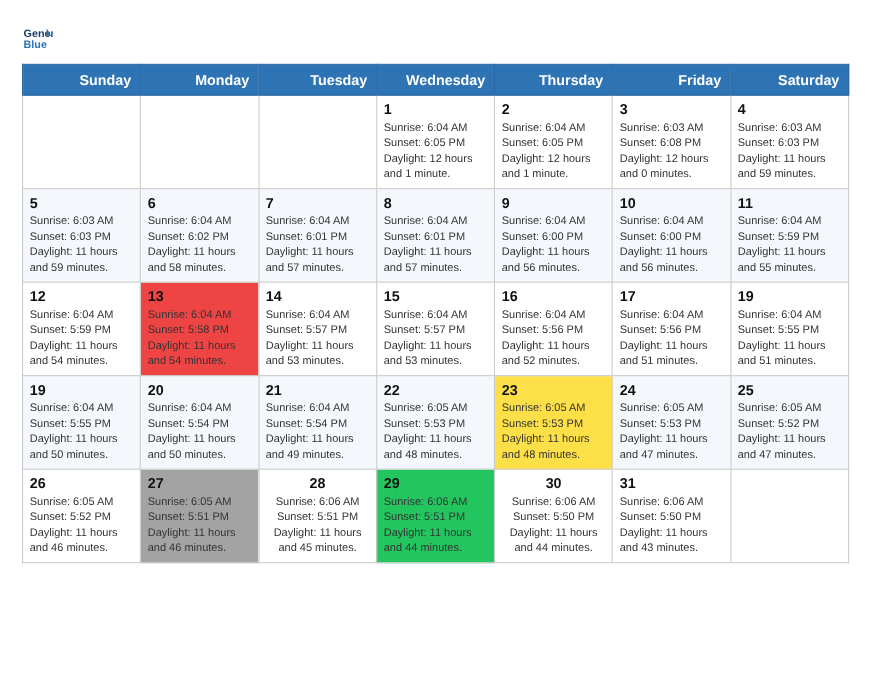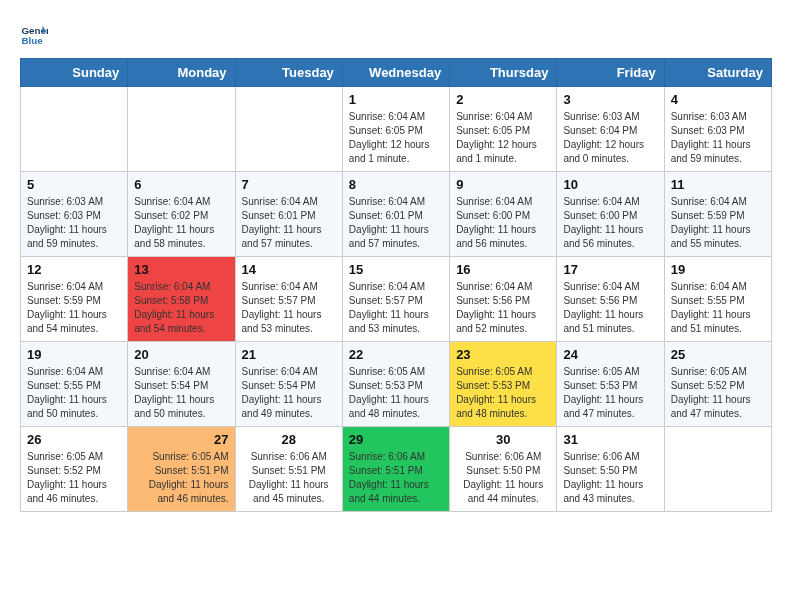--- a/index.html
+++ b/index.html
@@ -131,21 +131,21 @@
         <td style="background-color: rgb(255, 255, 255);">
           <span class="day-number">2</span>
           <div class="day-info">Sunrise: 6:04 AM
 Sunset: 6:05 PM
 Daylight: 12 hours
 and 1 minute.</div>
         </td>
         <td style="background-color: rgb(255, 255, 255);">
           <span class="day-number">3</span>
           <div class="day-info">Sunrise: 6:03 AM
-Sunset: 6:04 PM
+Sunset: 6:08 PM
 Daylight: 12 hours
 and 0 minutes.</div>
         </td>
         <td style="background-color: rgb(255, 255, 255);">
           <span class="day-number">4</span>
           <div class="day-info">Sunrise: 6:03 AM
 Sunset: 6:03 PM
 Daylight: 11 hours
 and 59 minutes.</div>
         </td>
@@ -304,21 +304,21 @@
         </td>
       </tr>
       <tr>
         <td style="background-color: rgb(255, 255, 255);">
           <span class="day-number">26</span>
           <div class="day-info">Sunrise: 6:05 AM
 Sunset: 5:52 PM
 Daylight: 11 hours
 and 46 minutes.</div>
         </td>
-        <td style="background-color: #fdba74; text-align: right;">
+        <td style="background-color: #a3a3a3;">
           <span class="day-number">27</span>
           <div class="day-info">Sunrise: 6:05 AM
 Sunset: 5:51 PM
 Daylight: 11 hours
 and 46 minutes.</div>
         </td>
         <td style="background-color: rgb(255, 255, 255); text-align: center;">
           <span class="day-number">28</span>
           <div class="day-info">Sunrise: 6:06 AM
 Sunset: 5:51 PM

